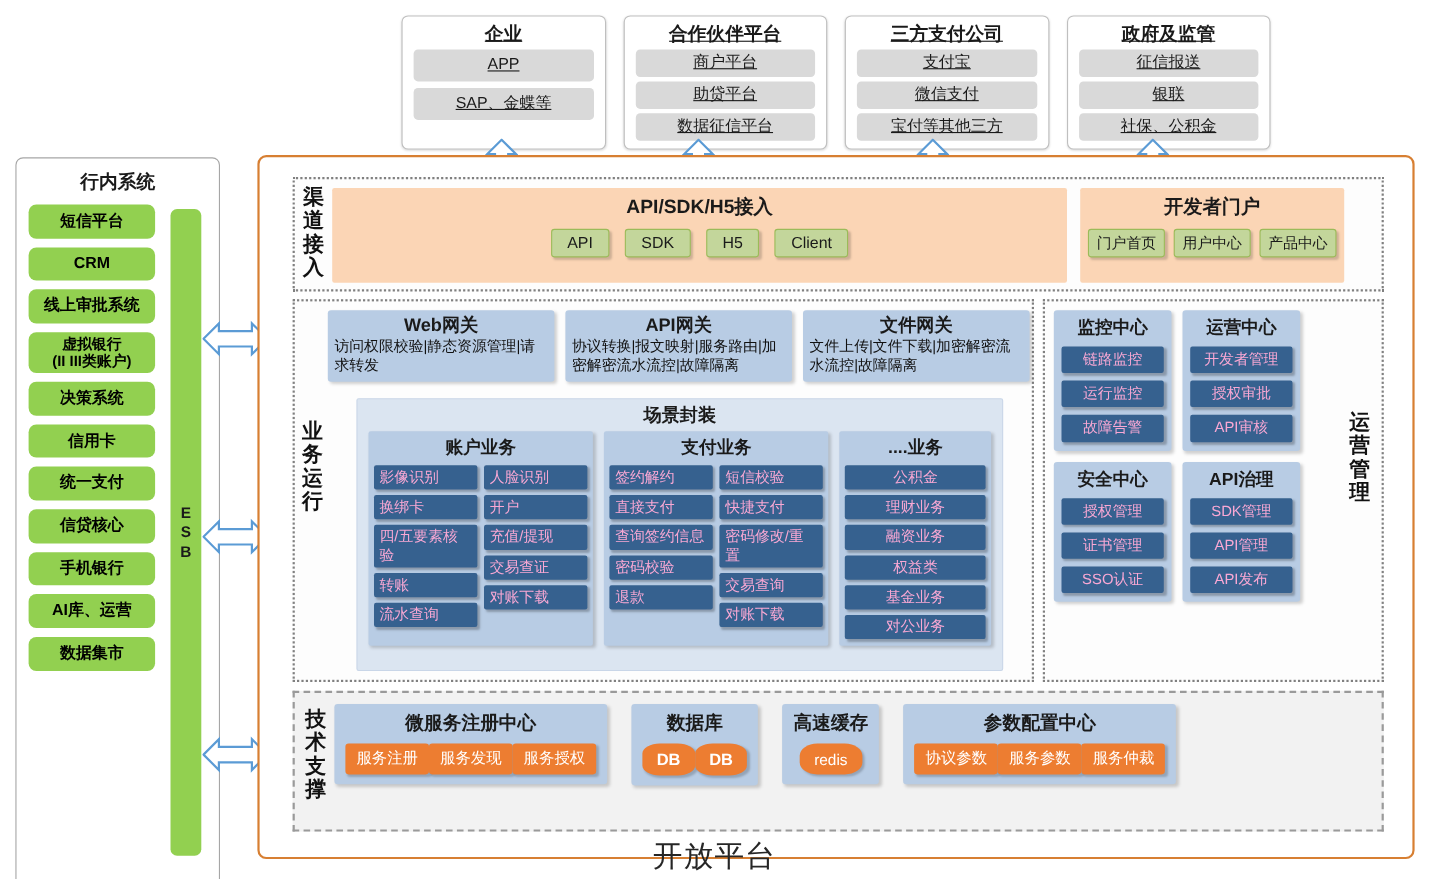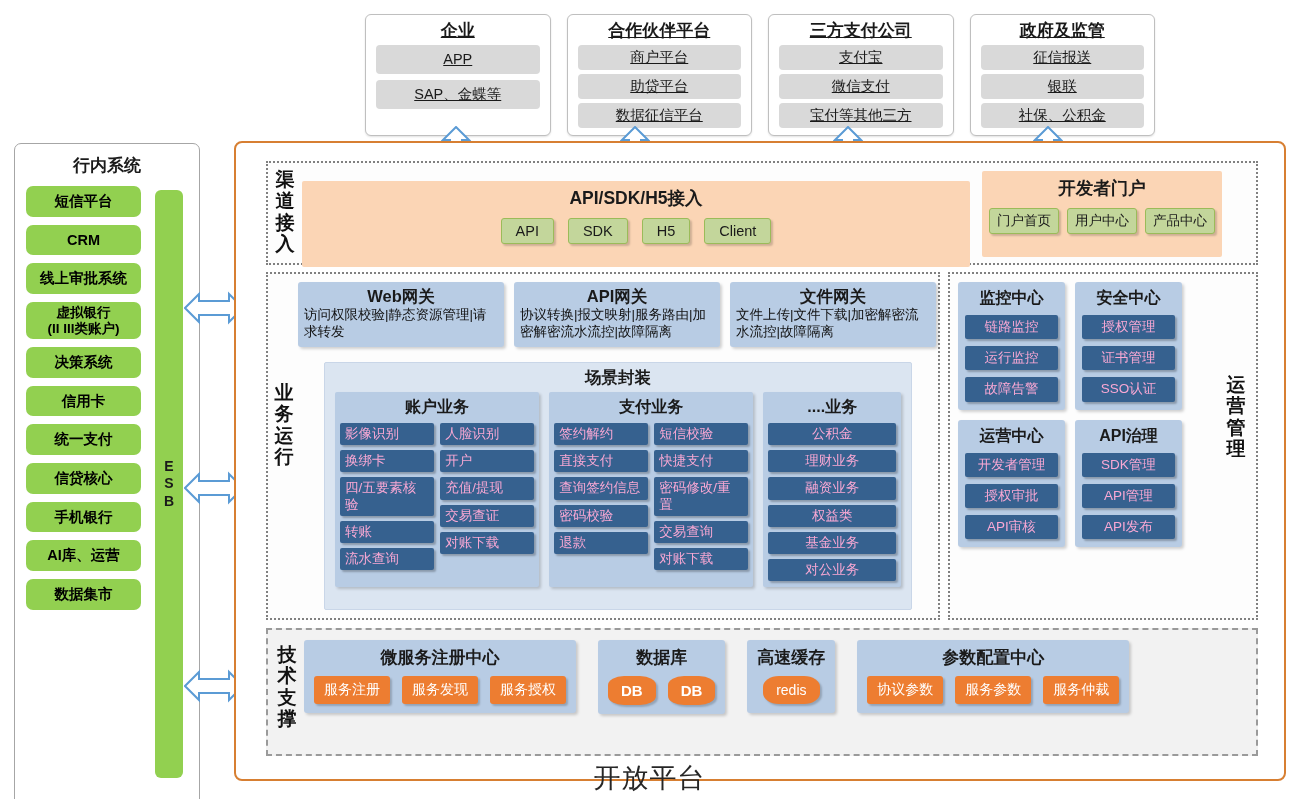--- a/index.html
+++ b/index.html
@@ -70,21 +70,21 @@
 
   
   .dash-sec { position:absolute; border:2px dotted #808080; background:#fdfdfd; }
   .sec-label {
     position:absolute; font-weight:bold; font-size:19px; line-height:1.12;
     width:26px; text-align:center; color:#111;
   }
 
   #sec-channel { left:266px; top:161px; width:992px; height:104px; }
   #ch-main {
-    position:absolute; left:34px; top:18px; width:668px; height:86px;
+    position:absolute; left:34px; top:8px; width:668px; height:86px;
     background:#fbd5b5; border-radius:2px;
   }
   #ch-dev {
     position:absolute; left:714px; top:8px; width:240px; height:86px;
     background:#fbd5b5; border-radius:2px;
   }
   .orange-title { text-align:center; font-weight:bold; font-size:17.5px; padding-top:5px; color:#1a1a1a; }
   .chip-row { display:flex; justify-content:center; gap:14px; margin-top:8px; }
   .green-chip {
     background:#c3d69b; border:1px solid #9bbb59; border-radius:3px;
@@ -151,21 +151,21 @@
     padding:5px 10px; box-shadow:2px 2px 2px rgba(0,0,0,.2);
   }
   .db-cyl {
     background:#ed7d31; color:#fff; font-size:15px; font-weight:bold;
     border-radius:16px/9px; padding:6px 13px; box-shadow:2px 2px 2px rgba(0,0,0,.2);
   }
   .redis-cyl {
     background:#ed7d31; color:#fff; font-size:14px;
     border-radius:16px/11px; padding:6px 13px; box-shadow:2px 2px 2px rgba(0,0,0,.2);
   }
-  .flexrow { display:flex; gap:12px; justify-content:center; }
+  .flexrow { display:flex; justify-content:center; }
 </style>
 </head>
 <body>
 
 <div id="top-row">
     <div class="ext-box sparse">
       <div class="ext-title">企业</div>
       <div class="ext-item">APP</div>
       <div class="ext-item">SAP、金蝶等</div>
     </div>
@@ -335,30 +335,30 @@
 <div class="dash-sec" id="sec-ops">
   <div class="sec-label" id="lbl-ops" style="left:273px; top:100px;">运<br>营<br>管<br>理</div>
   <div class="ops-grid" id="ops-grid">
       <div class="ops-card">
         <div class="ops-title">监控中心</div>
         <div class="blue-chip">链路监控</div>
         <div class="blue-chip">运行监控</div>
         <div class="blue-chip">故障告警</div>
       </div>
       <div class="ops-card">
+        <div class="ops-title">运营中心</div>
+        <div class="blue-chip">开发者管理</div>
+        <div class="blue-chip">授权审批</div>
+        <div class="blue-chip">API审核</div>
+      </div>
+      <div class="ops-card">
         <div class="ops-title">安全中心</div>
         <div class="blue-chip">授权管理</div>
         <div class="blue-chip">证书管理</div>
         <div class="blue-chip">SSO认证</div>
-      </div>
-      <div class="ops-card">
-        <div class="ops-title">运营中心</div>
-        <div class="blue-chip">开发者管理</div>
-        <div class="blue-chip">授权审批</div>
-        <div class="blue-chip">API审核</div>
       </div>
       <div class="ops-card">
         <div class="ops-title">API治理</div>
         <div class="blue-chip">SDK管理</div>
         <div class="blue-chip">API管理</div>
         <div class="blue-chip">API发布</div>
       </div>
     </div>
 </div>
 

